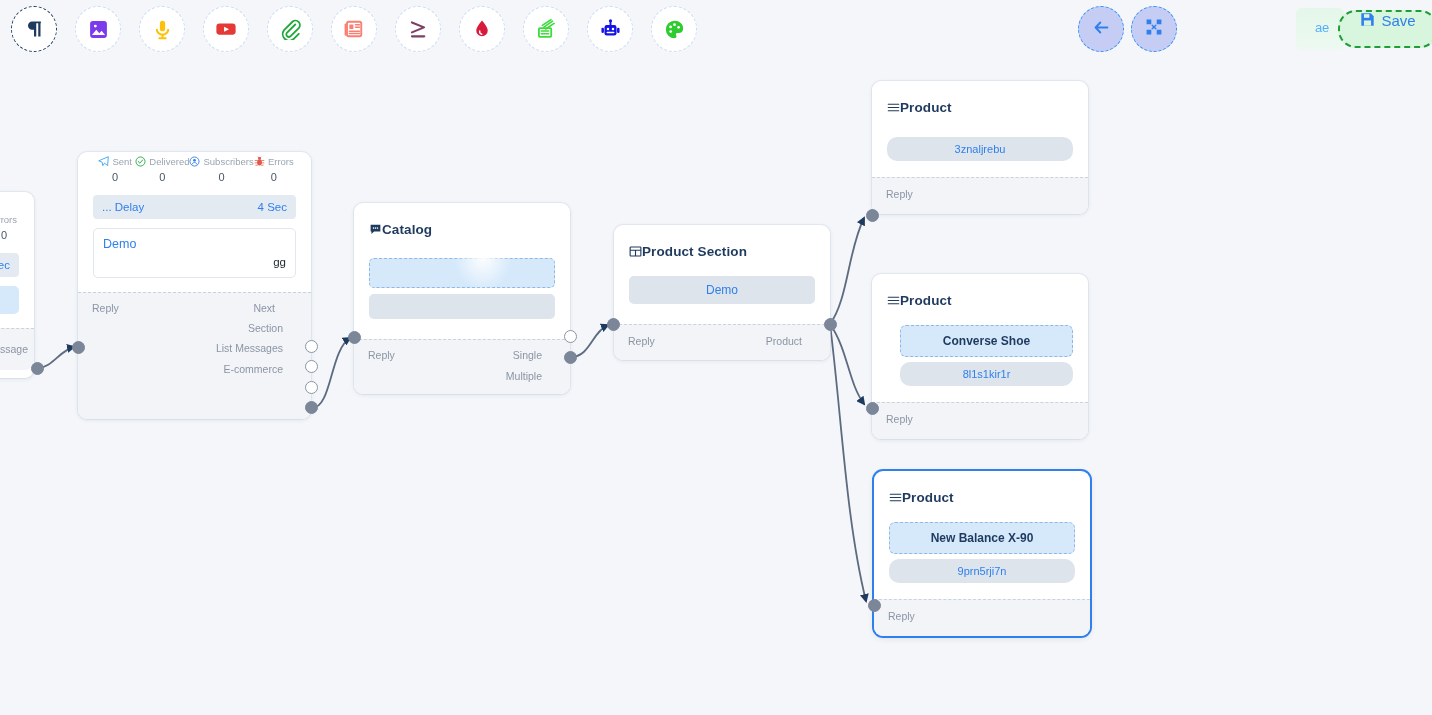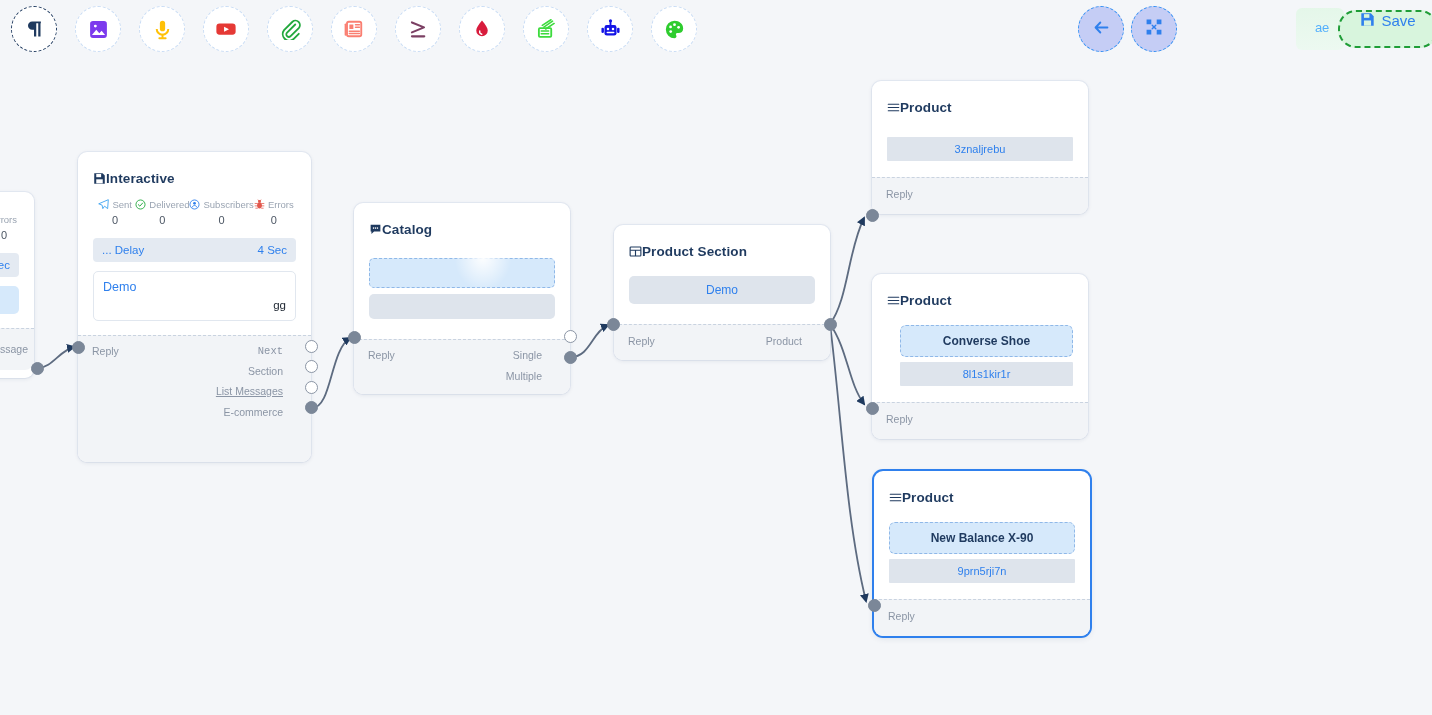--- a/index.html
+++ b/index.html
@@ -120,21 +120,21 @@
     background: radial-gradient(ellipse at 50% 45%, rgba(255,255,255,.96), rgba(255,255,255,0) 72%);
     pointer-events: none; z-index: 5;
   }
 
   
   .chip-dashed {
     border: 1.4px dashed #8fb8e8; border-radius: 6px; background: #d6e9fb;
     text-align: center; padding: 8px 6px; font-size: 12px; color: #1f3a5f; font-weight: 700;
   }
   .chip-solid {
-    border-radius: 1px; background: #dee4ec; text-align: center;
+    border-radius: 10px; background: #dee4ec; text-align: center;
     padding: 6px 6px; font-size: 11px; color: #2f80ed; margin-top: 5px;
   }
   .chip-demo {
     border-radius: 5px; background: #dee4ec; text-align: center;
     padding: 7px 6px; font-size: 12px; color: #2f80ed;
   }
 
   
   .clip-node { position: absolute; overflow: hidden; }
 </style>
@@ -178,30 +178,20 @@
       </div>
       <div class="ph-dashed" style="background:#d6e9fb;border:none;height:28px;margin-top:9px;"></div>
     </div>
     <div class="node-foot" style="height:42px;">
       <span class="port-label" style="right:6px; top:14px;">essage</span>
     </div>
   </div>
   <div class="port-dot filled" style="left:31px; top:362px;"></div>
 
   <div class="node" style="left:78px; top:152px; width:233px;">
-    <div class="node-head">
-      <span>
-        <svg width="13" height="13" viewBox="0 0 16 16">
-          <path d="M1.5 1.5h10.3L14.5 4.2V14.5H1.5z" fill="#1f3a5f"></path>
-          <rect x="4" y="2.4" width="6" height="4" fill="#fff"></rect>
-          <rect x="4" y="9" width="8" height="5" fill="#fff"></rect>
-        </svg>
-      </span>
-      <span class="node-title">Interactive</span>
-    </div>
     <div class="node-body">
       <div class="stats">
         <div class="stat">
           <div class="stat-h">
             <svg width="11" height="11" viewBox="0 0 16 16">
               <path d="M15 1L1 7l5 2 1 5 2.5-3.6L14 14z" fill="none" stroke="#3ba3f0" stroke-width="1.3" stroke-linejoin="round"></path>
             </svg>
             <span>Sent</span>
           </div>
           <div class="stat-v">0</div>
@@ -246,23 +236,23 @@
       </div>
 
       <div class="demo-box">
         <div class="t">Demo</div>
         <div class="b">gg</div>
       </div>
     </div>
 
     <div class="node-foot" style="height:127px;">
       <span class="port-label" style="left:14px; top:9px;">Reply</span>
-      <span class="port-label" style="right:28px; top:9px;font-family:Liberation Mono, monospace;">Next</span>
+      <span class="port-label" style="right:36px; top:9px;">Next</span>
       <span class="port-label" style="right:28px; top:29px;">Section</span>
-      <span class="port-label" style="right:28px; top:49px;text-decoration:underline;">List Messages</span>
+      <span class="port-label" style="right:28px; top:49px;">List Messages</span>
       <span class="port-label" style="right:28px; top:70px;">E-commerce</span>
     </div>
   </div>
   <div class="port-dot filled" style="left:72px; top:341px;"></div>
   <div class="port-dot" style="left:305px; top:340px;"></div>
   <div class="port-dot" style="left:305px; top:360px;"></div>
   <div class="port-dot" style="left:305px; top:381px;"></div>
   <div class="port-dot filled" style="left:305px; top:401px;"></div>
 
   <div class="node" style="left:354px; top:203px; width:216px;">

